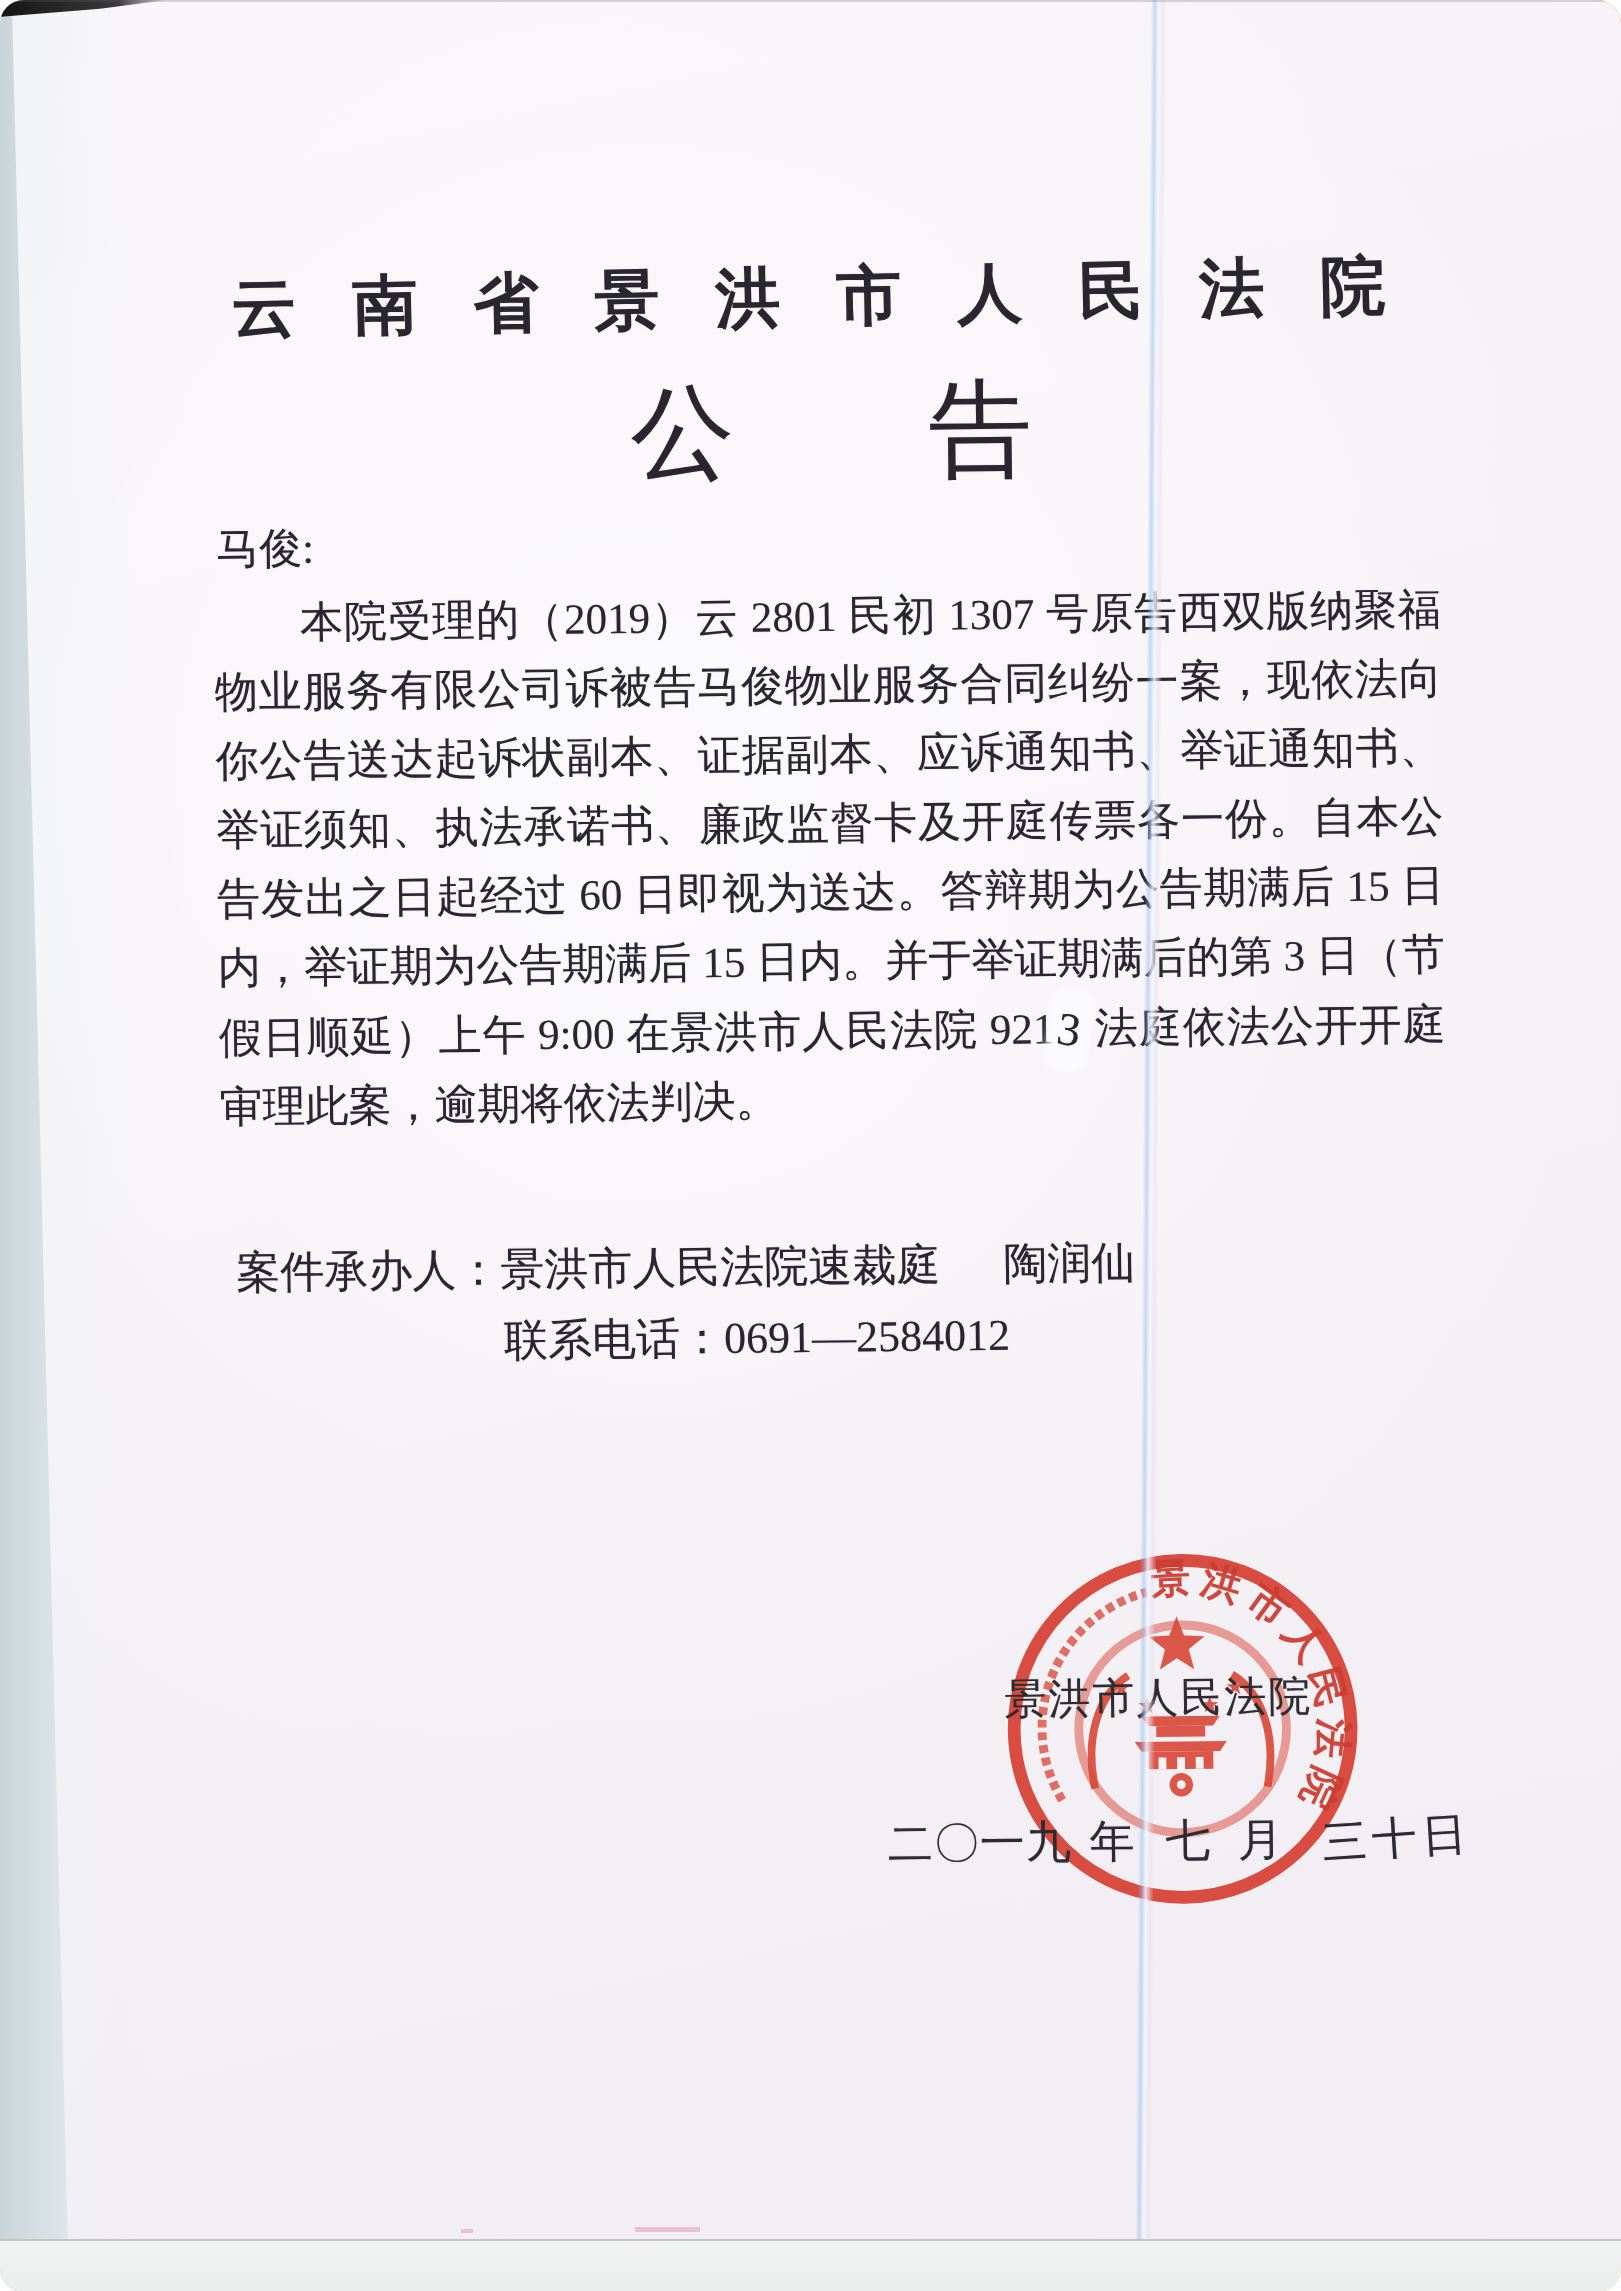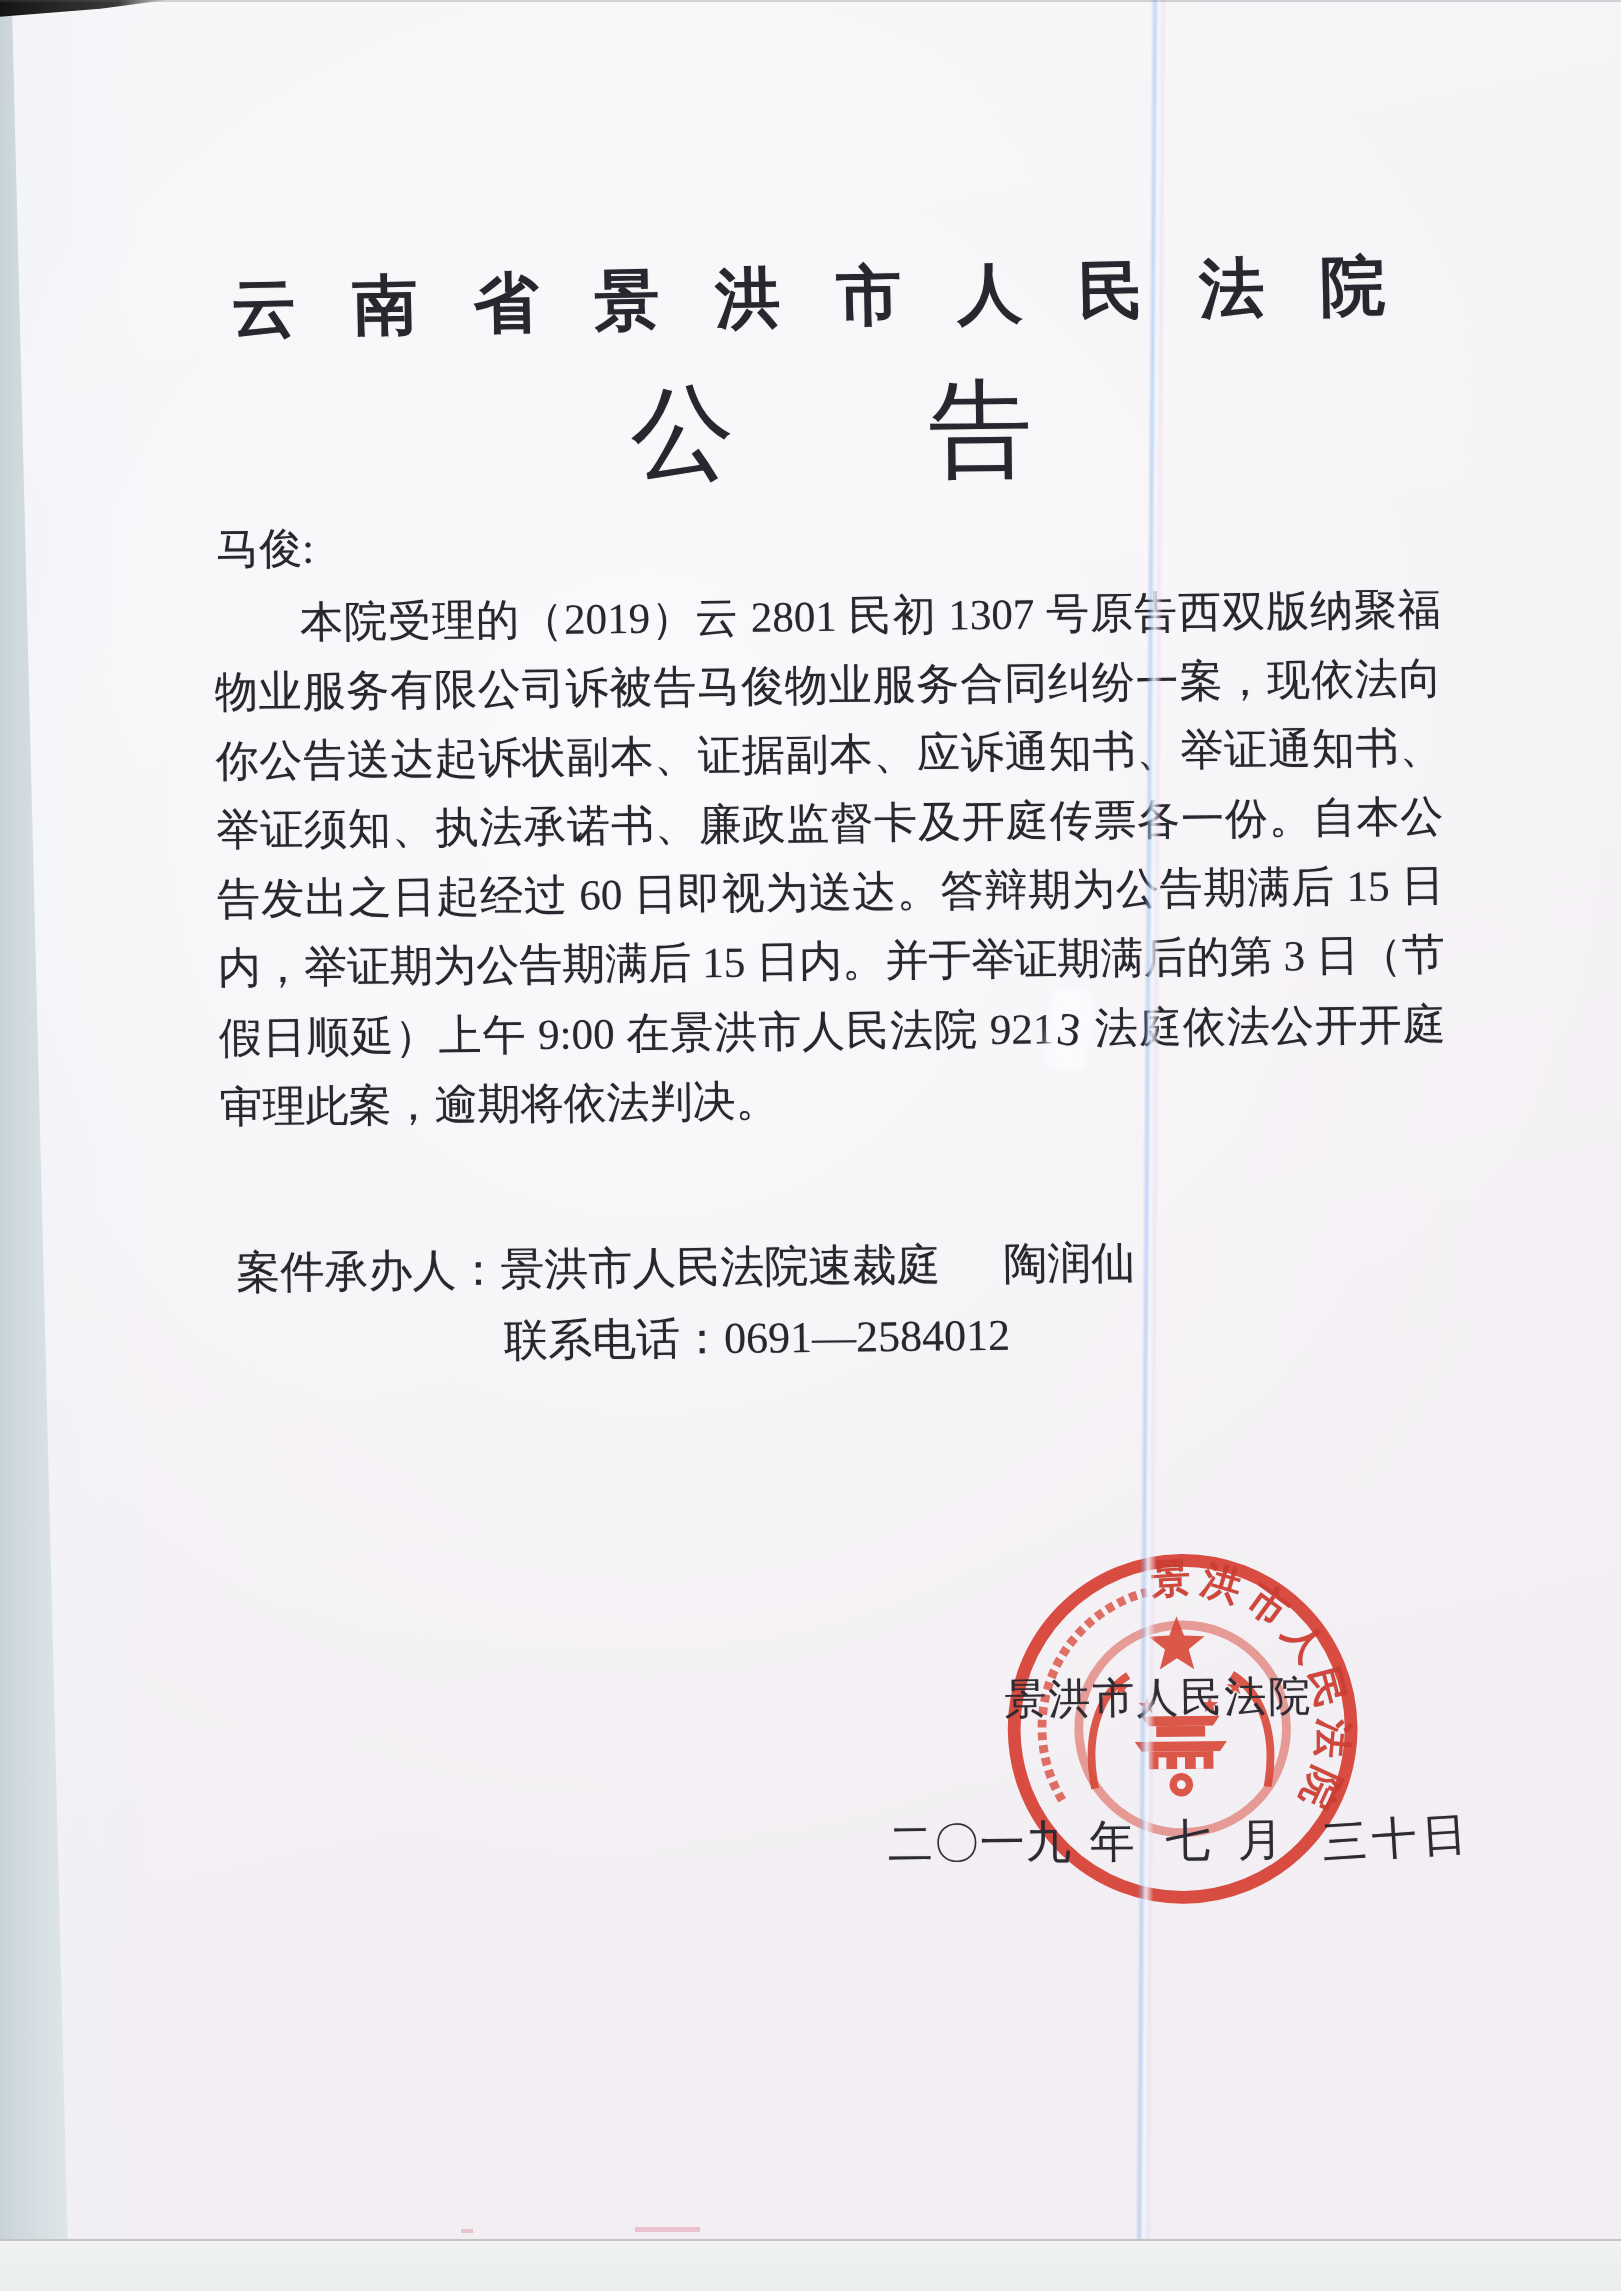--- a/index.html
+++ b/index.html
@@ -1,17 +1,17 @@
 <!DOCTYPE html>
 <html><head>
 <meta charset="utf-8">
 <style>
   html,body{margin:0;padding:0;}
   .page{position:relative;width:1621px;height:2292px;background:#f97316;overflow:hidden;
-        font-family:"Liberation Serif","DejaVu Serif",serif;}
+        font-family:"Liberation Serif","DejaVu Serif",serif;border-radius:24px;}
   .paper{position:absolute;inset:0;background:
       radial-gradient(90% 70% at 40% 35%, rgba(255,255,255,.55), rgba(255,255,255,0) 70%),
       linear-gradient(90deg, rgba(234,242,247,.5) 0, rgba(255,255,255,0) 9%),
       linear-gradient(168deg,#f8f5f8 0%,#f5f2f6 45%,#f1edf2 100%);}
   .content{position:absolute;inset:0;transform:rotate(-0.65deg);color:#28262e;
            text-shadow:0 0 1px rgba(40,38,46,.38);z-index:2;}
   .court-title{position:absolute;left:241px;top:253px;margin:0;font-size:65px;font-weight:700;
            letter-spacing:56px;white-space:nowrap;transform:rotate(-0.5deg);}
   .notice-title{position:absolute;left:0;top:363px;width:100%;display:flex;justify-content:center;
            gap:194px;font-size:104px;font-weight:500;transform:translateX(29px);}

